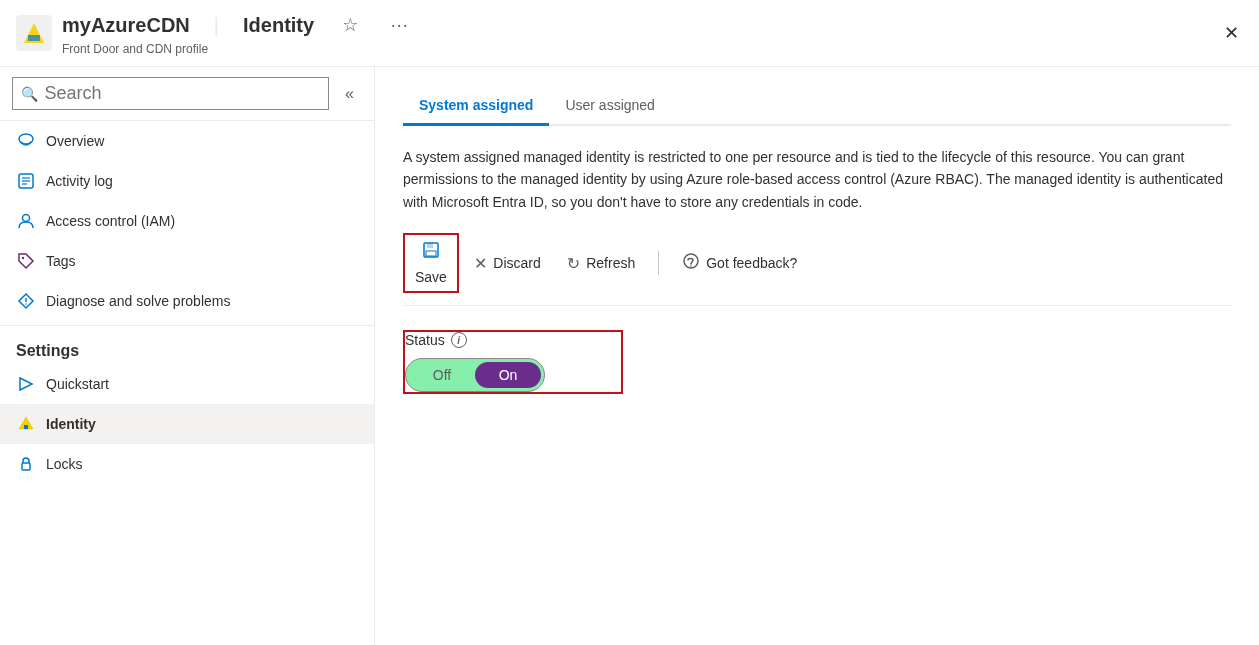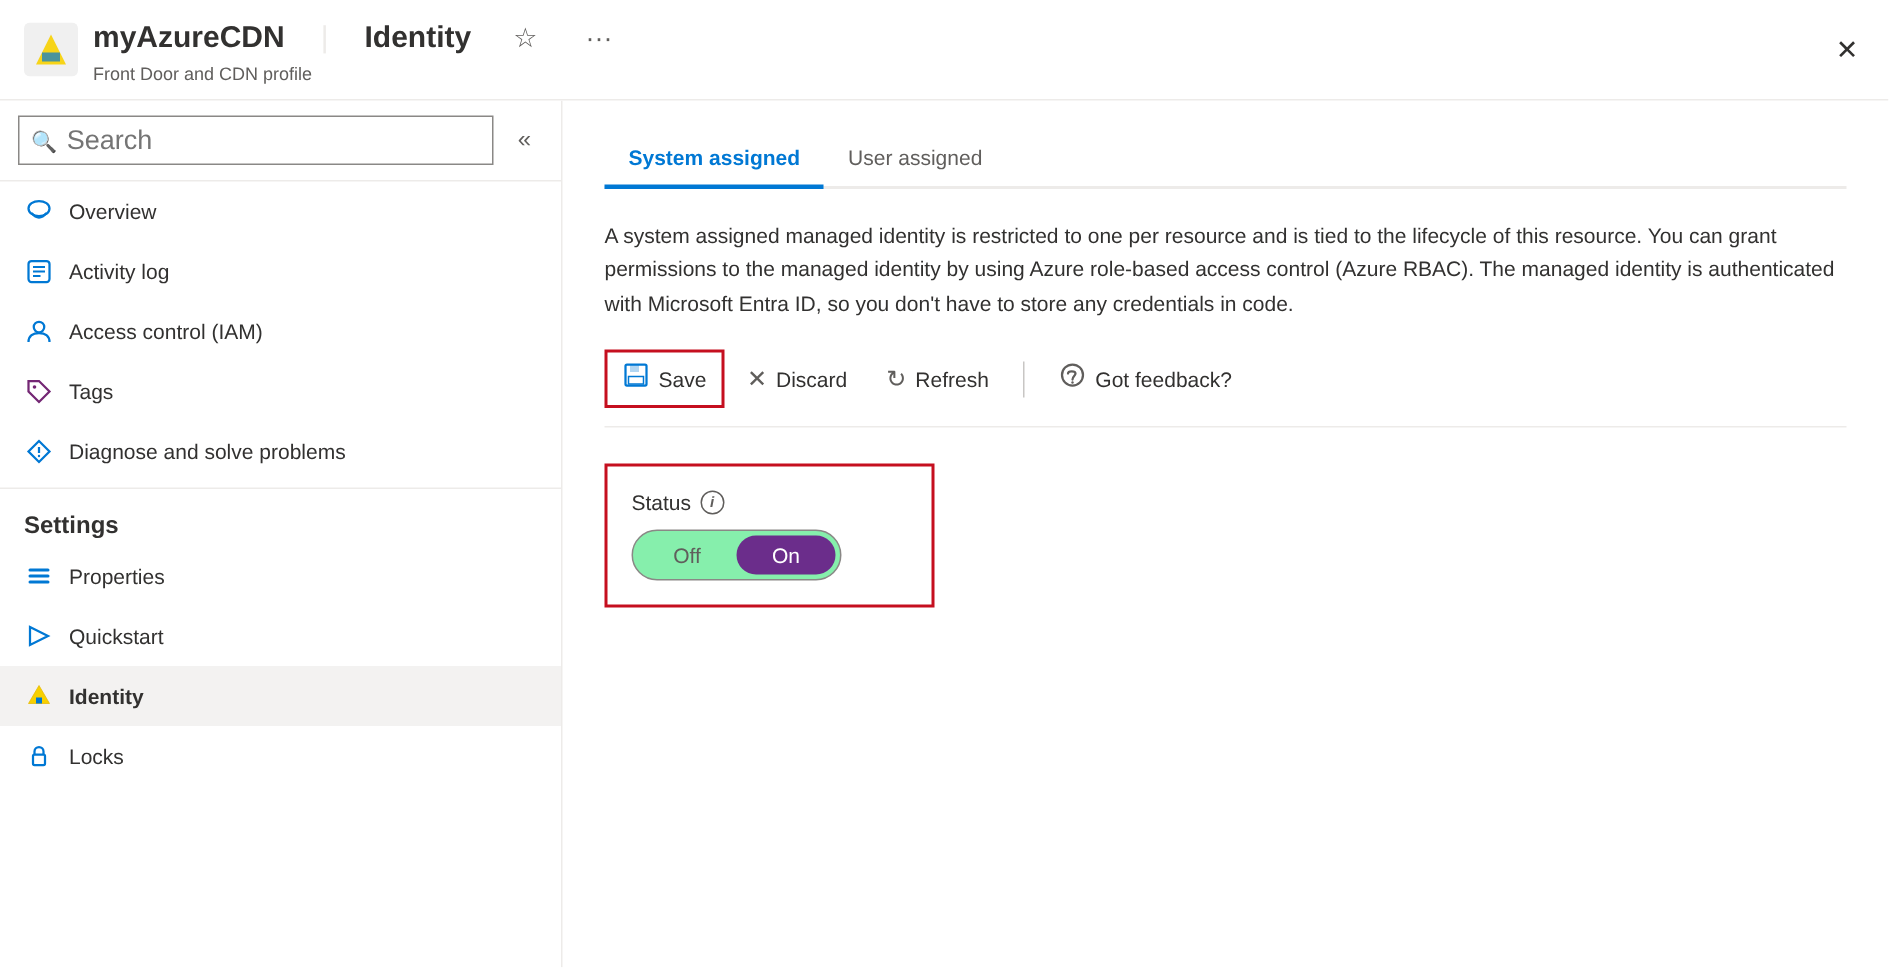--- a/index.html
+++ b/index.html
@@ -37,25 +37,25 @@
     .tabs { display: flex; border-bottom: 2px solid #edebe9; margin-bottom: 20px; }
     .tab { padding: 10px 16px; cursor: pointer; font-size: 14px; color: #605e5c; border-bottom: 3px solid transparent; margin-bottom: -2px; font-weight: 400; }
     .tab.active { color: #0078d4; border-bottom-color: #0078d4; font-weight: 600; }
 
     
     .description { font-size: 14px; color: #323130; line-height: 1.6; margin-bottom: 20px; max-width: 820px; }
 
     
     .toolbar { display: flex; align-items: center; gap: 4px; margin-bottom: 24px; border-bottom: 1px solid #edebe9; padding-bottom: 12px; }
     .toolbar-btn { display: flex; align-items: center; gap: 6px; padding: 6px 10px; background: none; border: 1px solid transparent; cursor: pointer; font-size: 14px; color: #323130; }
-    .toolbar-btn.save-btn { border: 2px solid #c50f1f; }
+    .toolbar-btn.save-btn { border: 2px solid #c50f1f; flex-direction: column; }
     .toolbar-divider { width: 1px; height: 24px; background: #c8c6c4; margin: 0 8px; }
 
     
-    .status-section { border: 2px solid #c50f1f; padding: 16px; display: inline-block; min-width: 220px; }
+    .status-section { border: 2px solid #c50f1f; padding: 0; display: inline-block; min-width: 220px; }
     .status-label { display: flex; align-items: center; gap: 6px; font-size: 14px; color: #323130; margin-bottom: 10px; font-weight: 500; }
     .info-icon { width: 16px; height: 16px; border-radius: 50%; border: 1.5px solid #605e5c; display: inline-flex; align-items: center; justify-content: center; font-size: 10px; color: #605e5c; font-style: italic; font-weight: 700; cursor: pointer; }
 
     
     .toggle-wrap { display: flex; align-items: center; background: #86efac; border: 1.5px solid #8a8886; border-radius: 20px; padding: 3px; width: 140px; }
     .toggle-option { flex: 1; text-align: center; padding: 5px 12px; border-radius: 16px; font-size: 14px; cursor: pointer; font-weight: 500; }
     .toggle-option.off { color: #605e5c; background: transparent; }
     .toggle-option.on { background: #6b2d8b; color: #fff; border-radius: 16px; }
     .icon-overview { color: #0078d4; }
     .icon-activity { color: #0078d4; }
@@ -150,30 +150,20 @@
       </div>
     </div>
 
     <hr class="nav-divider">
     <div class="nav-section-label">Settings</div>
 
     <div>
       <div class="nav-item">
         <span class="nav-icon">
           <svg width="18" height="18" viewBox="0 0 18 18">
-              <rect x="2" y="4" width="14" height="2" rx="1" fill="#0078d4"></rect>
-              <rect x="2" y="8" width="14" height="2" rx="1" fill="#0078d4"></rect>
-              <rect x="2" y="12" width="14" height="2" rx="1" fill="#0078d4"></rect>
-            </svg>
-        </span>
-        <span>Properties</span>
-      </div>
-      <div class="nav-item">
-        <span class="nav-icon">
-          <svg width="18" height="18" viewBox="0 0 18 18">
               <polygon points="3,3 15,9 3,15" fill="none" stroke="#0078d4" stroke-width="1.5"></polygon>
             </svg>
         </span>
         <span>Quickstart</span>
       </div>
       <div class="nav-item active">
         <span class="nav-icon">
           <svg width="18" height="18" viewBox="0 0 18 18">
             <polygon points="9,2 16,14 2,14" fill="#f7d000" stroke="#e6b800" stroke-width="0.5"></polygon>
             <rect x="7" y="10" width="4" height="4" fill="#0078d4"></rect>

